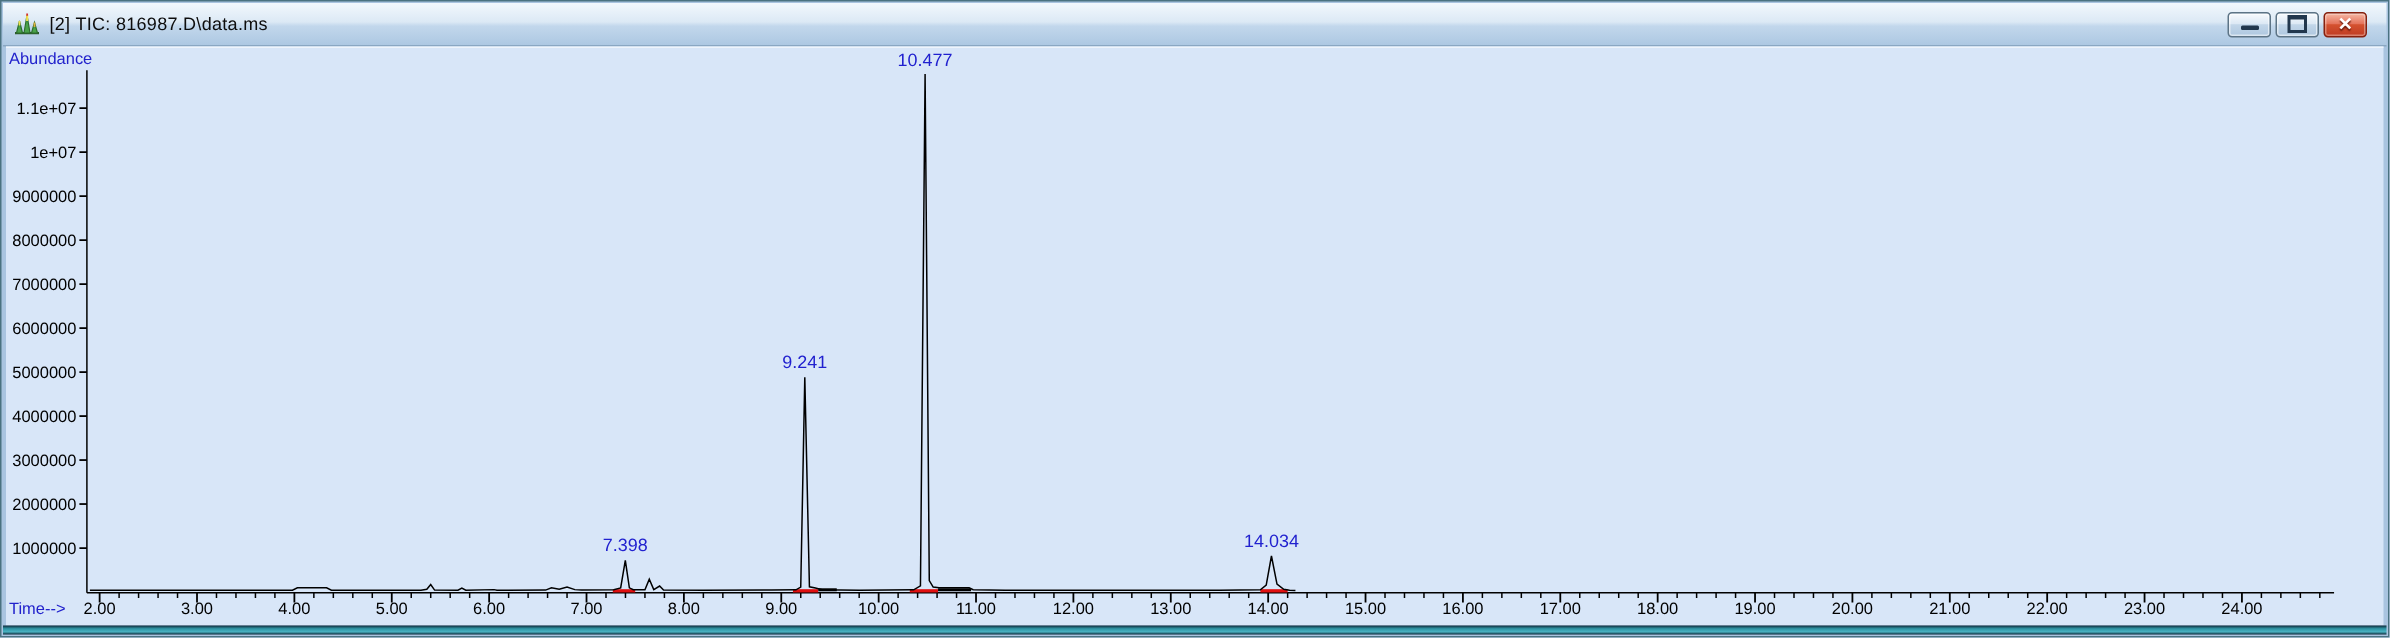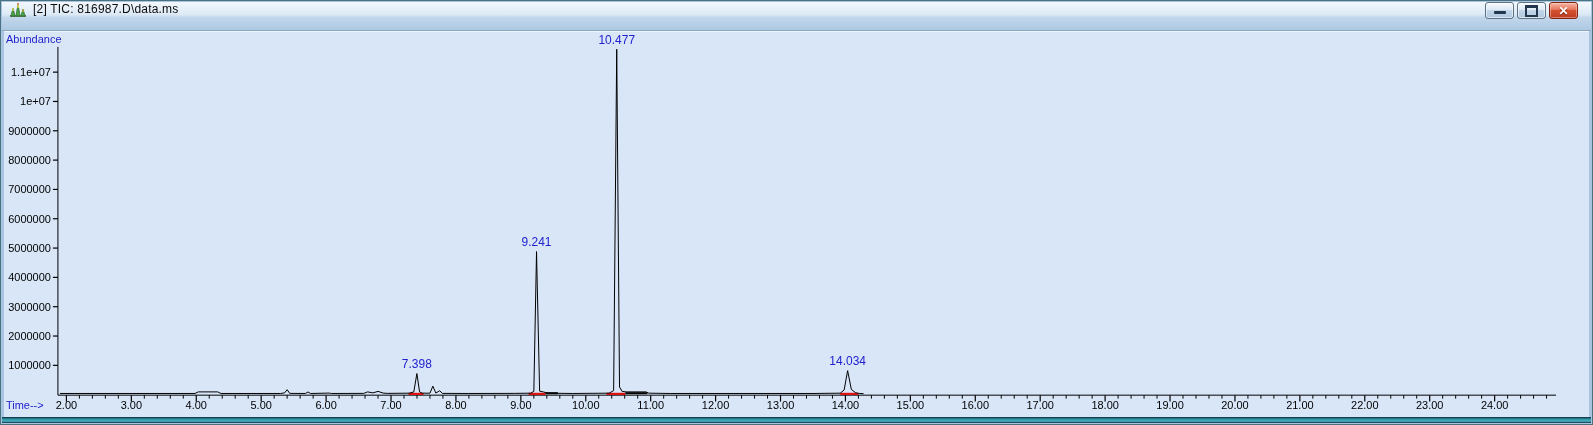--- a/index.html
+++ b/index.html
@@ -4,21 +4,21 @@
 <style>
   html,body{margin:0;padding:0;background:#9fb6c9;font-family:"Liberation Sans",sans-serif;}
   .window{
     position:relative;width:1593px;height:425px;box-sizing:border-box;
     border:1px solid #4a7280;background:#a9c4e0;overflow:hidden;
   }
   .titlebar{
     position:absolute;top:1px;left:1px;right:1px;height:29px;
     background:linear-gradient(#f2f8fd,#dcE9f5 45%,#c2d7ec 55%,#adc8e2);
     border-bottom:1px solid #8aa7c2;
-    display:flex;align-items:flex-start;padding:0 5px;box-sizing:border-box;
+    display:flex;align-items:center;padding:13px 5px;box-sizing:border-box;
   }
   .app-icon{width:18px;height:16px;margin:0 6px 0 2px;flex:0 0 auto;}
   .title{font-size:12px;color:#0d0d0d;white-space:pre;letter-spacing:.2px;}
   .winbtns{margin-left:auto;display:flex;gap:3px;margin-right:8px;}
   .wb{
     width:29px;height:17px;border-radius:3px;border:1px solid #5d7486;
     background:linear-gradient(#f7fafd,#dde9f5 45%,#c2d6e9 50%,#aec7df);
     display:flex;align-items:center;justify-content:center;
     padding:0;cursor:pointer;box-shadow:inset 0 0 0 1px rgba(255,255,255,.55);
   }

